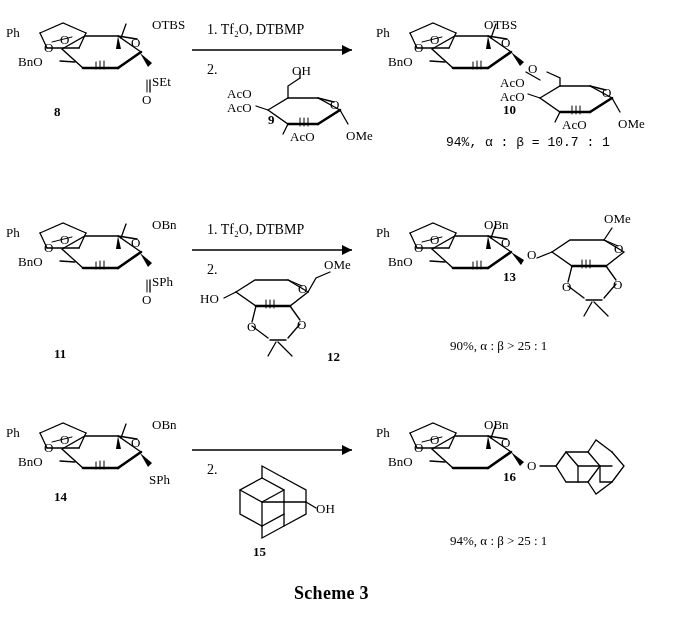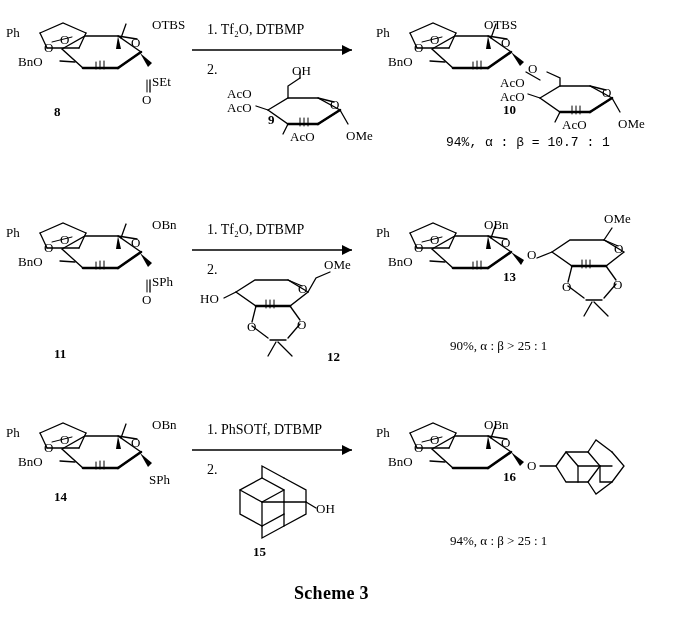--- a/index.html
+++ b/index.html
@@ -371,21 +371,20 @@
 
   <div class="lbl" style="left:6px; top:426px;">Ph</div>
   <div class="lbl" style="left:44px; top:441px;">O</div>
   <div class="lbl" style="left:60px; top:433px;">O</div>
   <div class="lbl" style="left:152px; top:418px;">OBn</div>
   <div class="lbl" style="left:131px; top:436px;">O</div>
   <div class="lbl" style="left:18px; top:455px;">BnO</div>
   <div class="lbl" style="left:149px; top:473px;">SPh</div>
   <div class="lbl num" style="left:54px; top:490px;">14</div>
 
-  <div class="cond" style="left:207px; top:422px;">1. PhSOTf, DTBMP</div>
   <div class="cond" style="left:207px; top:462px;">2.</div>
 
   <div class="lbl" style="left:316px; top:502px;">OH</div>
   <div class="lbl num" style="left:253px; top:545px;">15</div>
 
   <div class="lbl" style="left:376px; top:426px;">Ph</div>
   <div class="lbl" style="left:414px; top:441px;">O</div>
   <div class="lbl" style="left:430px; top:433px;">O</div>
   <div class="lbl" style="left:484px; top:418px;">OBn</div>
   <div class="lbl" style="left:501px; top:436px;">O</div>

